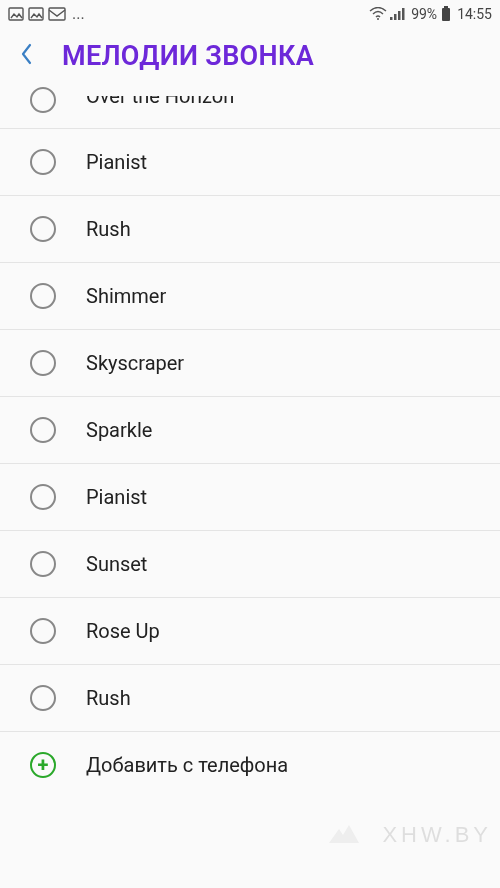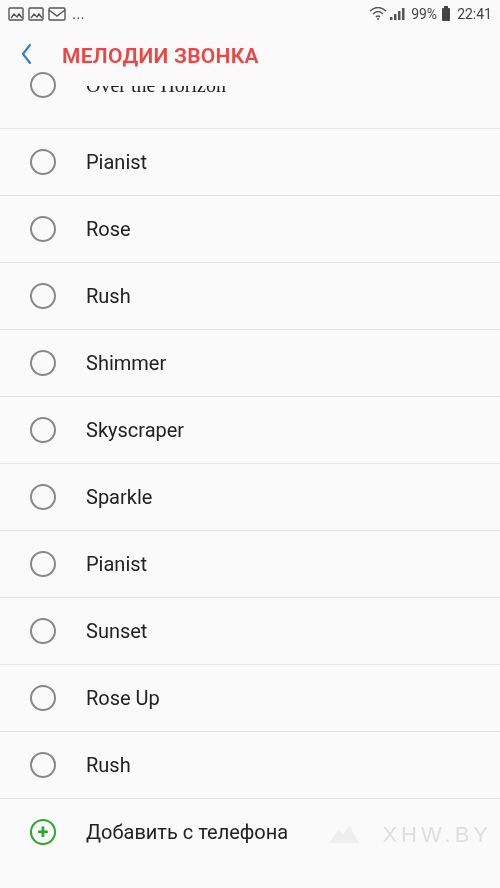--- a/index.html
+++ b/index.html
@@ -40,44 +40,43 @@
     padding: 0 10px;
     gap: 20px;
     background: #fafafa;
   }
   .back-btn {
     width: 32px; height:32px;
     display:flex;align-items:center;justify-content:center;
     cursor:pointer;
   }
   .header-title {
-    font-size: 21px;
+    font-size: 27px;
     font-weight: 600;
     letter-spacing: 0.3px;
-    color:#ef4444;
+    color:#6d28d9;
   }
   
   .list {
     position: relative;
   }
   .row {
     display:flex;
     align-items:center;
     height:67px;
     padding: 0 0 0 30px;
     border-top: 1px solid #e4e4e4;
     cursor:pointer;
     gap: 30px;
   }
   .row:first-child { border-top: none; }
   .row.first-cut {
     height: 44px;
-    align-items: flex-start;
+    align-items: center;
     padding-top: 0;
-    font-family: Liberation Serif, serif;
   }
   .row.first-cut .radio {
     margin-top: -12px;
   }
   .row.first-cut .row-label-wrap {
     margin-top: -6px;
     overflow:hidden;
     height: 30px;
   }
   .row.first-cut .row-label {
@@ -174,21 +173,21 @@
           <rect x="13" y="1" width="2.5" height="12" fill="#555"></rect>
         </svg>
     </span>
     <span style="margin:0 2px 0 4px;">99%</span>
     <span class="sb-icon">
       <svg width="10" height="16" viewBox="0 0 10 16">
           <rect x="1" y="2" width="8" height="13" rx="1" fill="#444"></rect>
           <rect x="3" y="0" width="4" height="2" fill="#444"></rect>
         </svg>
     </span>
-    <span style="margin-left:4px;">22:41</span>
+    <span style="margin-left:4px;">14:55</span>
   </div>
 </div>
 
 <div class="header">
   <div class="back-btn">
     <span>
       <svg width="14" height="24" viewBox="0 0 14 24">
           <path d="M11 3 L4 12 L11 21" fill="none" stroke="#3a7fc4" stroke-width="2.2" stroke-linecap="round" stroke-linejoin="round"></path>
         </svg>
     </span>
@@ -200,26 +199,20 @@
     <div class="row first-cut">
       <div class="radio"></div>
       <div class="row-label-wrap">
         <div class="row-label">Over the Horizon</div>
       </div>
     </div>
     <div class="row">
       <div class="radio"></div>
       <div class="row-label-wrap">
         <div class="row-label">Pianist</div>
-      </div>
-    </div>
-    <div class="row">
-      <div class="radio"></div>
-      <div class="row-label-wrap">
-        <div class="row-label">Rose</div>
       </div>
     </div>
     <div class="row">
       <div class="radio"></div>
       <div class="row-label-wrap">
         <div class="row-label">Rush</div>
       </div>
     </div>
     <div class="row">
       <div class="radio"></div>

